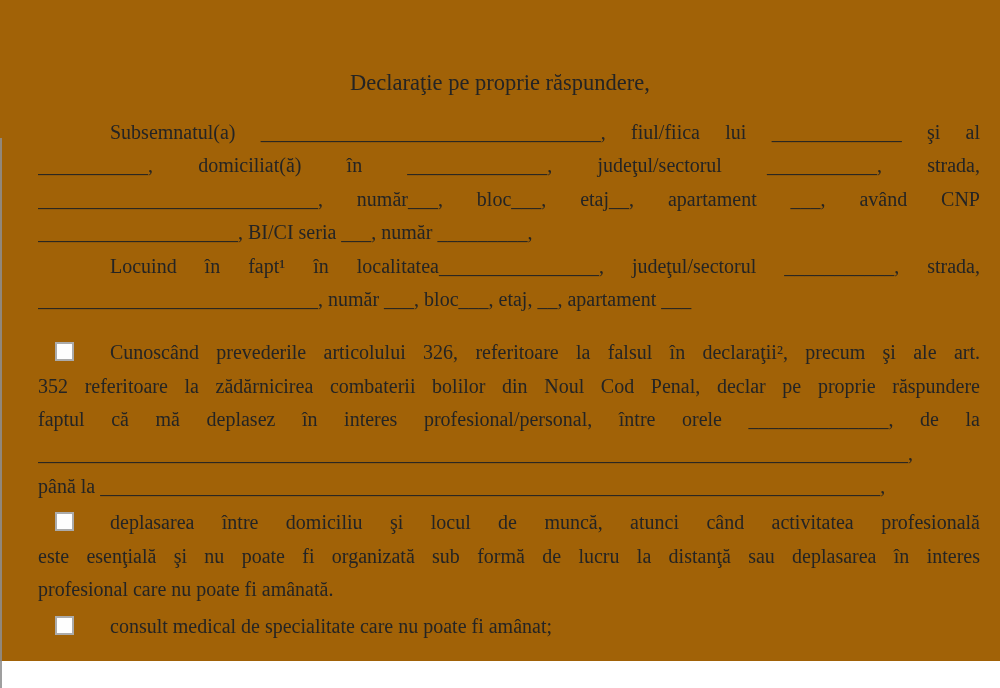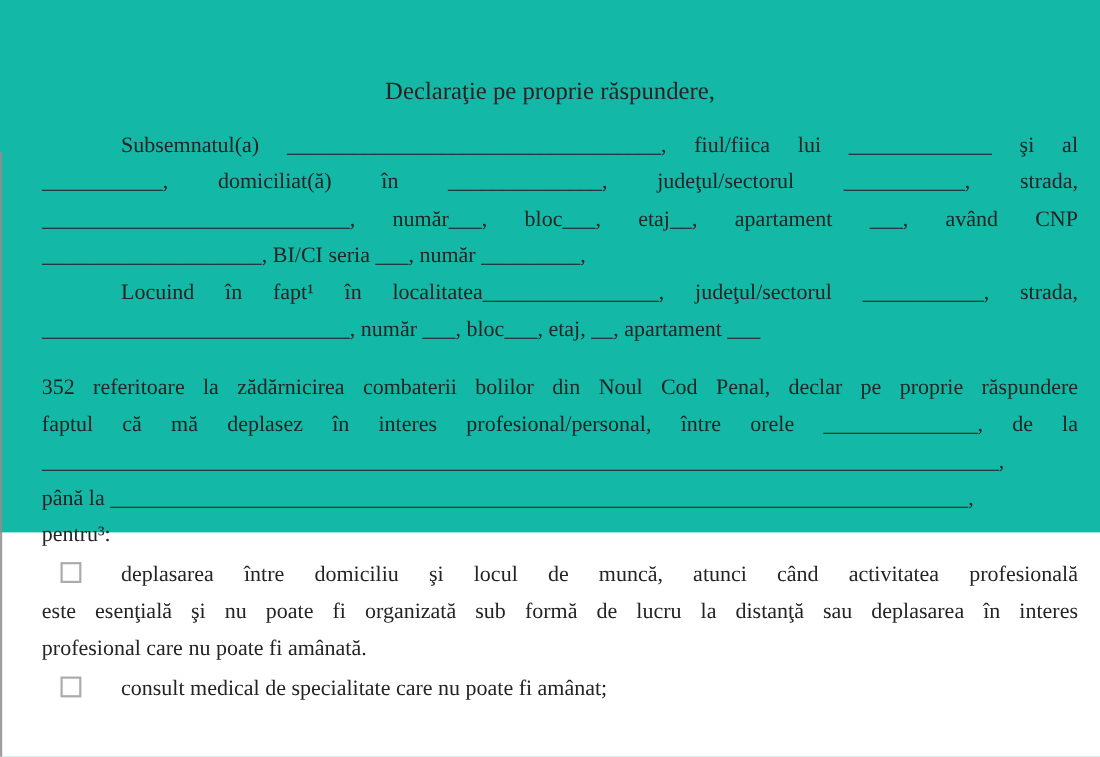--- a/index.html
+++ b/index.html
@@ -2,22 +2,22 @@
 <html style="--text-color: #242424; --checkbox-color: #ababab; --edge-color: #8e8e8e;"><head>
 <meta charset="utf-8">
 <style>
   html, body { margin: 0; padding: 0; }
   body {
     width: 1000px; height: 688px; overflow: hidden;
     background: #ffffff;
   }
   .page {
     position: relative;
-    width: 1000px; height: 484px;
-    background: #14b8a6;
+    width: 1000px; height: 661px;
+    background: #a16207;
     font-family: "Liberation Serif", serif;
     color: var(--text-color, #242424);
     box-sizing: border-box;
   }
   .content {
     padding: 70px 20px 0 38px;
     box-sizing: border-box;
   }
   .doc-title {
     font-size: 22.5px;
@@ -70,25 +70,25 @@
           <div class="line justify indent"><span class="line-text">Subsemnatul(a) __________________________________, fiul/fiica lui _____________ şi al</span></div>
           <div class="line justify"><span class="line-text">___________, domiciliat(ă) în ______________, judeţul/sectorul ___________, strada,</span></div>
           <div class="line justify"><span class="line-text">____________________________, număr___, bloc___, etaj__, apartament ___, având CNP</span></div>
           <div class="line"><span class="line-text">____________________, BI/CI seria ___, număr _________,</span></div>
         </div>
         <div class="paragraph" style="">
           <div class="line justify indent"><span class="line-text">Locuind în fapt¹ în localitatea________________, judeţul/sectorul ___________, strada,</span></div>
           <div class="line"><span class="line-text">____________________________, număr ___, bloc___, etaj, __, apartament ___</span></div>
         </div>
         <div class="paragraph" style="margin-top: 20px;">
+          <div class="line justify"><span class="checkbox"></span><span class="line-text">Cunoscând prevederile articolului 326, referitoare la falsul în declaraţii², precum şi ale art.</span></div>
           <div class="line justify"><span class="line-text">352 referitoare la zădărnicirea combaterii bolilor din Noul Cod Penal, declar pe proprie răspundere</span></div>
           <div class="line justify"><span class="line-text">faptul că mă deplasez în interes profesional/personal, între orele ______________, de la</span></div>
           <div class="line"><span class="line-text">_______________________________________________________________________________________,</span></div>
           <div class="line"><span class="line-text">până la ______________________________________________________________________________,</span></div>
-          <div class="line"><span class="line-text">pentru³:</span></div>
         </div>
         <div class="paragraph" style="margin-top: 3px;">
           <div class="line justify"><span class="checkbox"></span><span class="line-text">deplasarea între domiciliu şi locul de muncă, atunci când activitatea profesională</span></div>
           <div class="line justify"><span class="line-text">este esenţială şi nu poate fi organizată sub formă de lucru la distanţă sau deplasarea în interes</span></div>
           <div class="line"><span class="line-text">profesional care nu poate fi amânată.</span></div>
         </div>
         <div class="paragraph" style="margin-top: 4px;">
           <div class="line"><span class="checkbox"></span><span class="line-text">consult medical de specialitate care nu poate fi amânat;</span></div>
         </div>
       </div>

